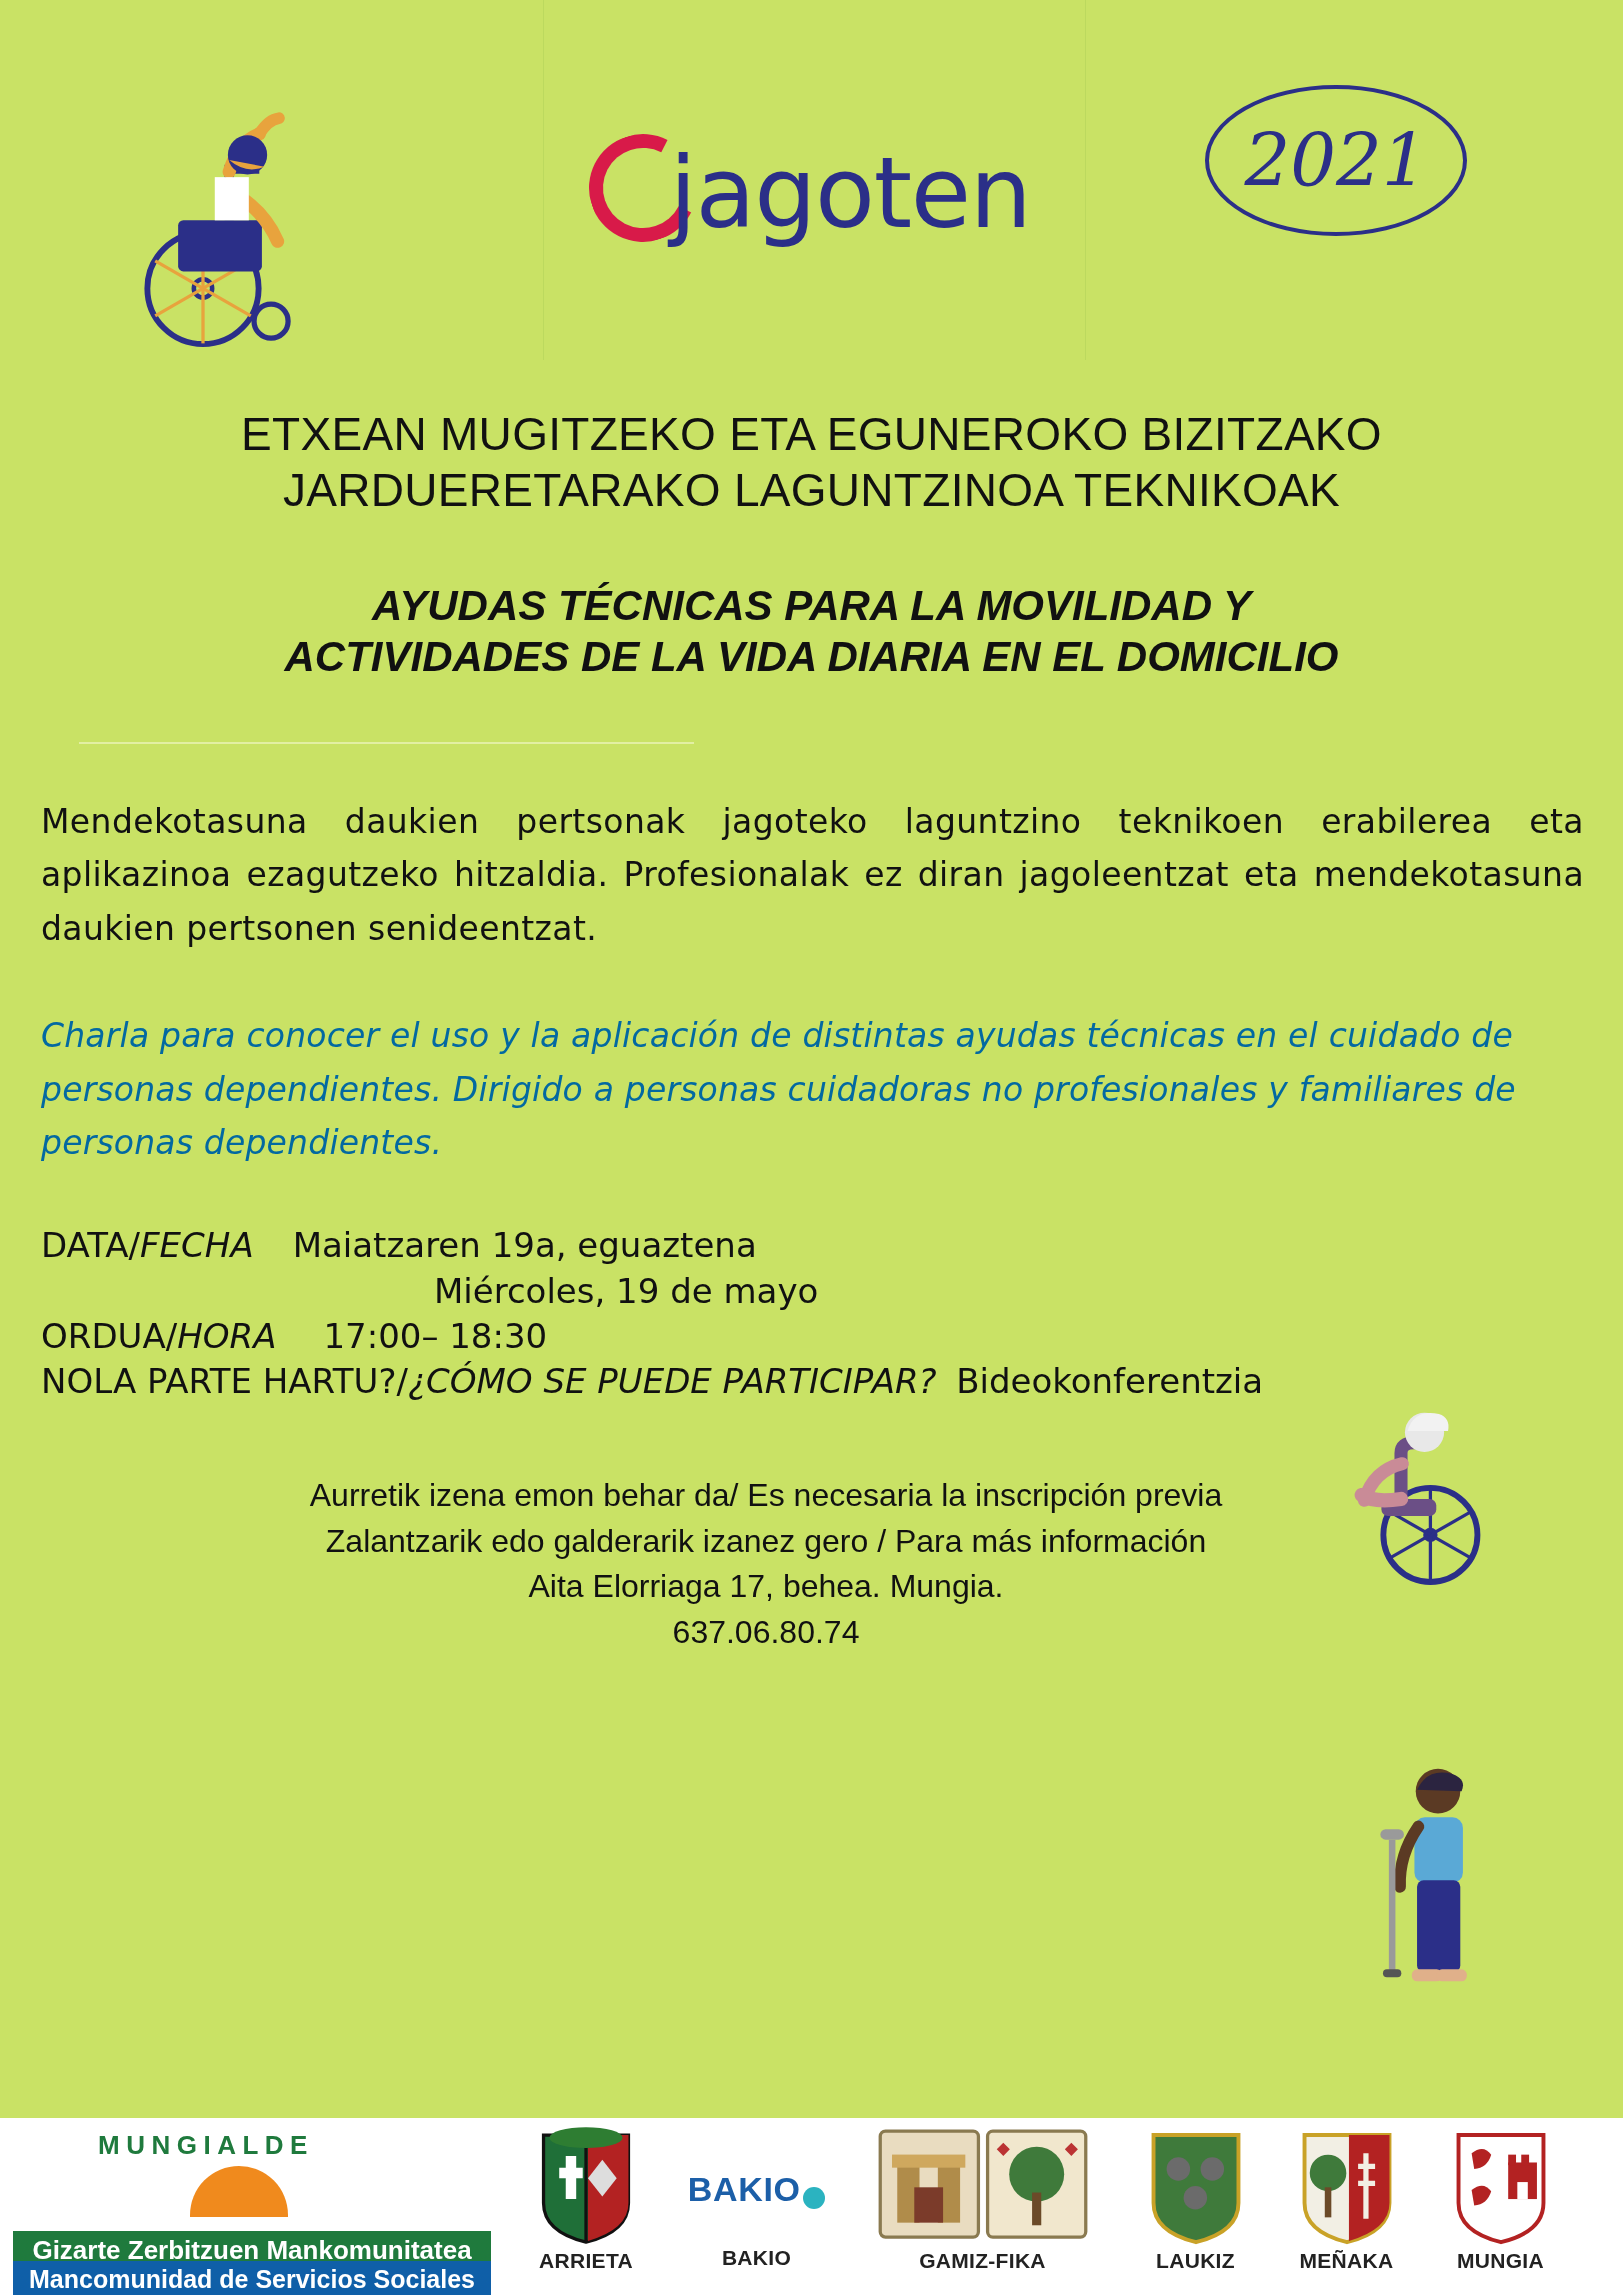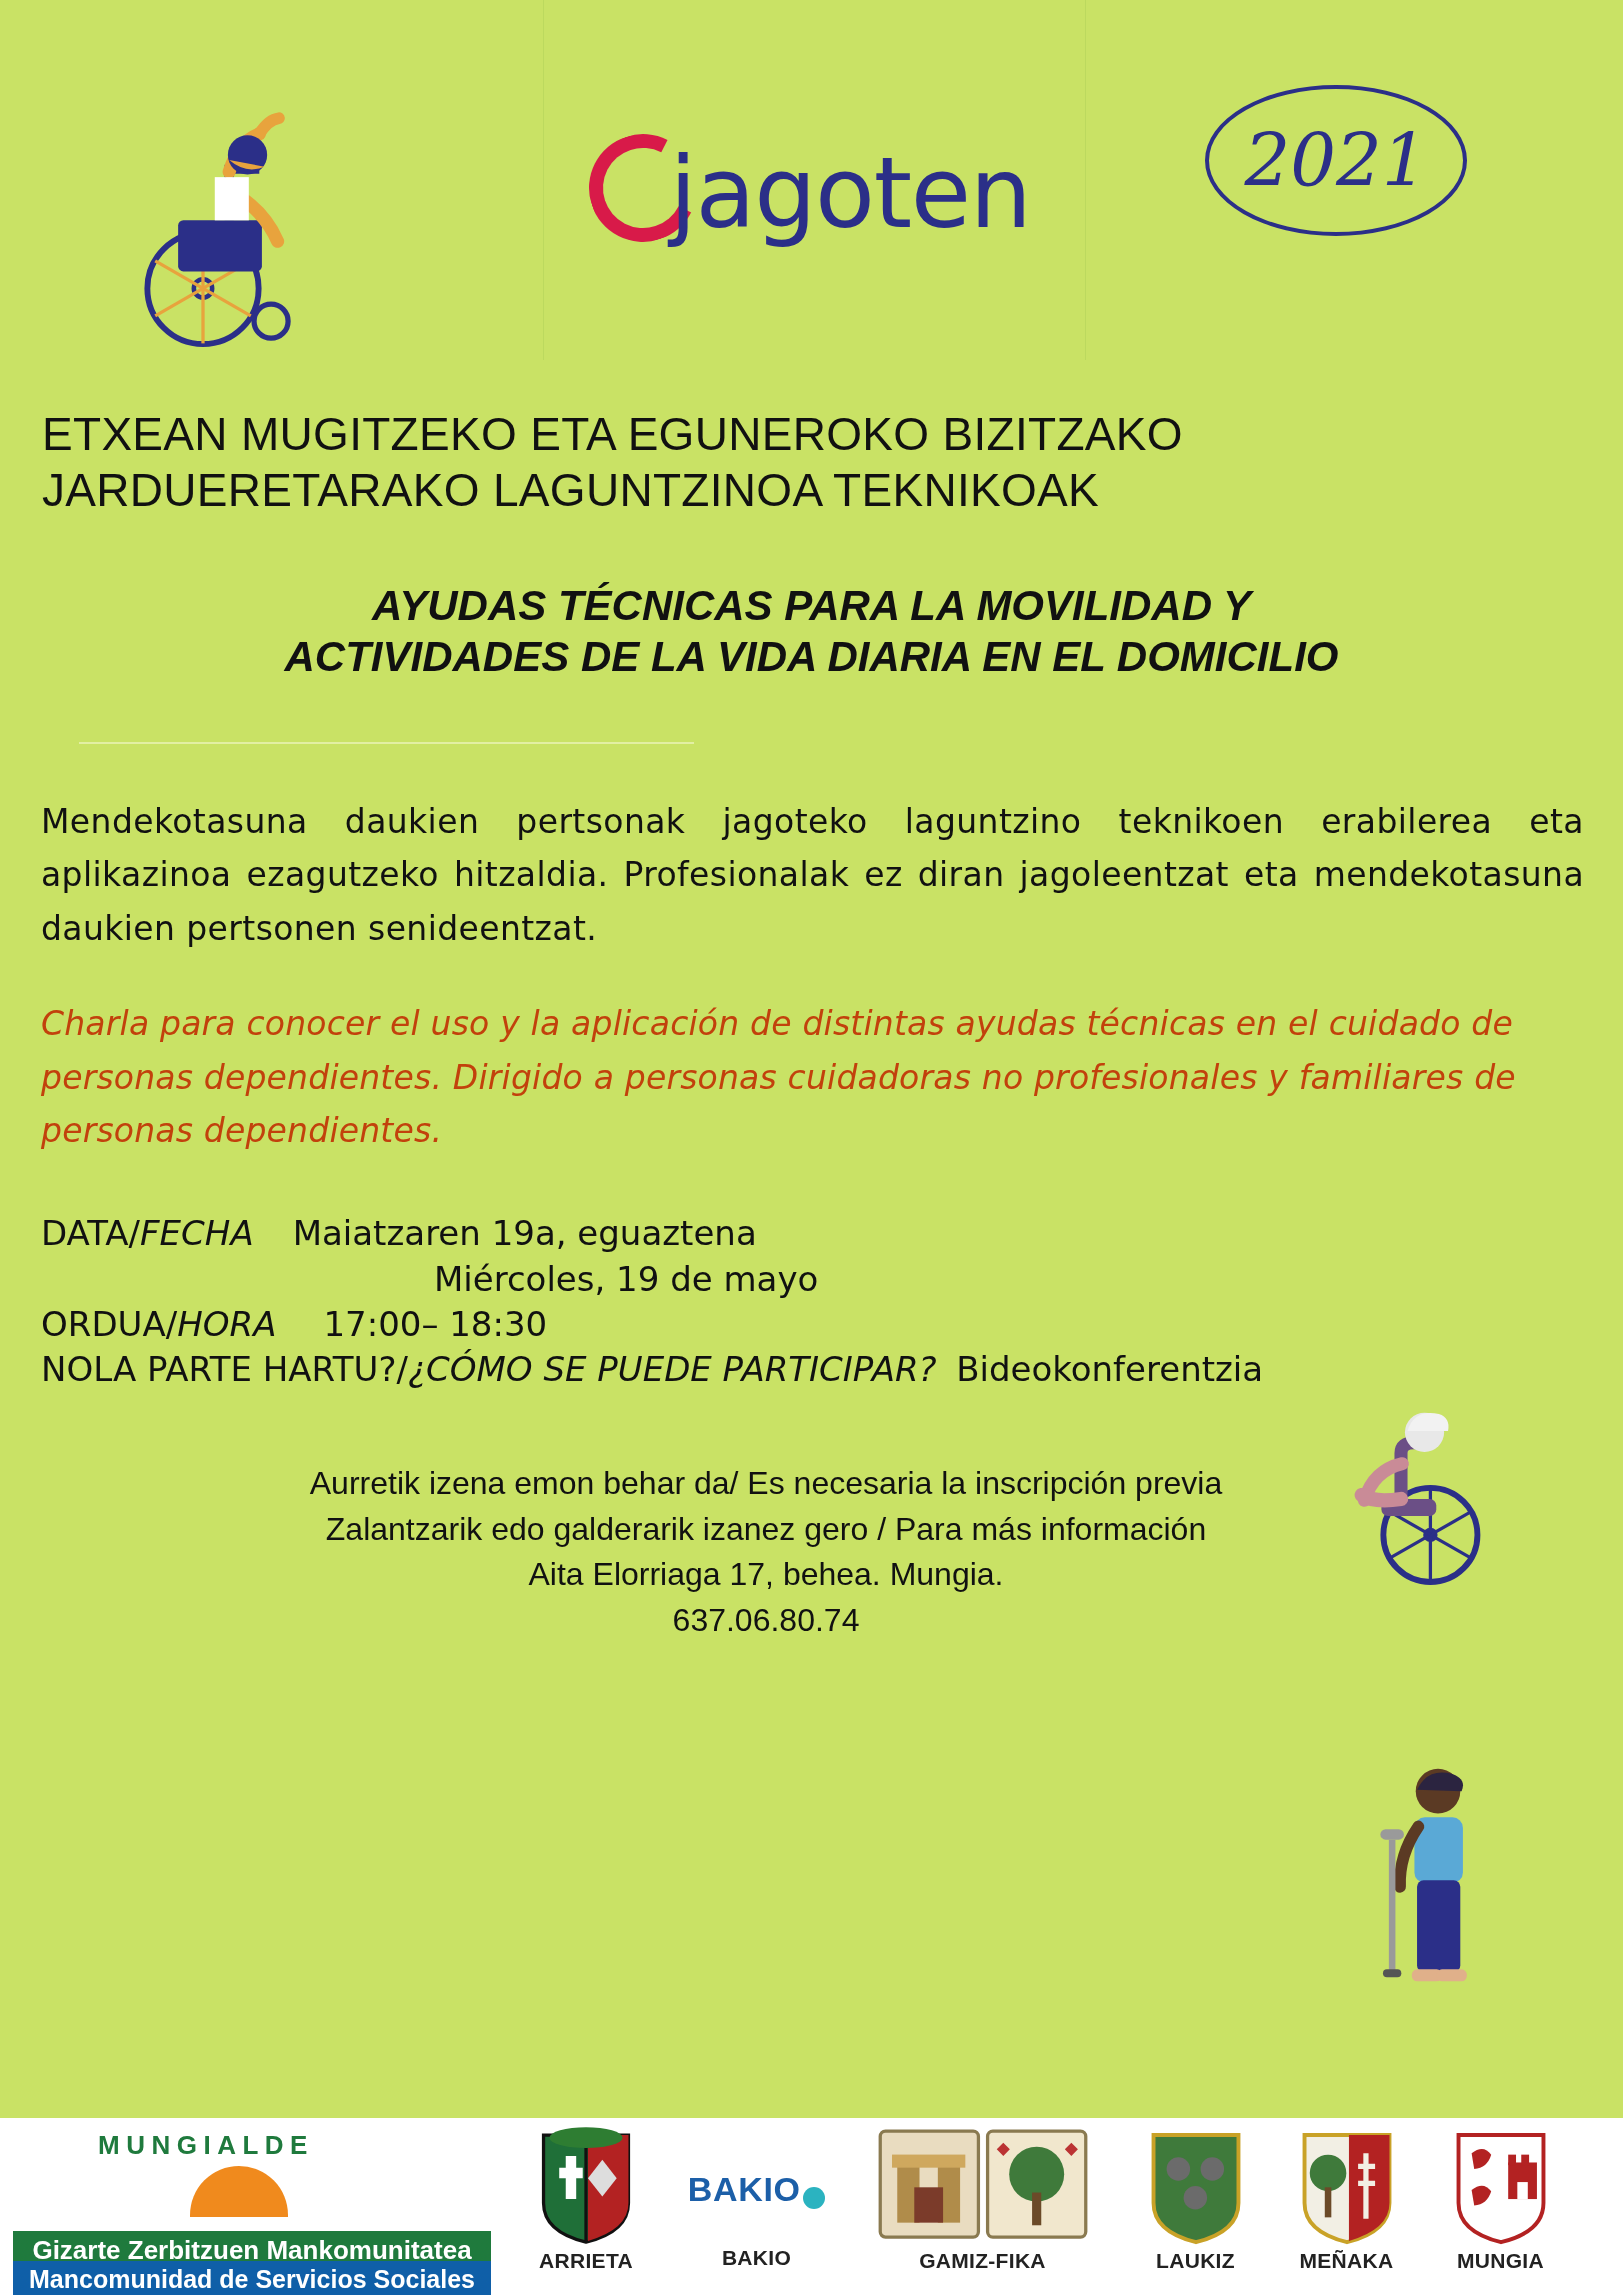--- a/index.html
+++ b/index.html
@@ -83,21 +83,21 @@
     align-items: center;
     justify-content: center;
     font-family: "DejaVu Serif", serif;
     font-style: italic;
     font-size: 72px;
     color: #2b2f88;
   }
 
   
   .title-eu {
-    text-align: left;
+    text-align: center;
     font-size: 46px;
     line-height: 1.22;
     color: #111;
     padding: 0 42px;
     letter-spacing: 0.3px;
   }
   .title-es {
     text-align: center;
     font-size: 42px;
     font-style: italic;
@@ -123,22 +123,22 @@
     line-height: 1.62;
     color: #111;
     text-align: justify;
     letter-spacing: 0.4px;
   }
   .para-es {
     font-family: "DejaVu Sans", sans-serif;
     font-style: italic;
     font-size: 33px;
     line-height: 1.62;
-    color: #c2410c;
-    margin-top: 42px;
+    color: #0369a1;
+    margin-top: 54px;
     letter-spacing: 0.2px;
   }
 
   
   .details {
     margin-top: 54px;
     padding-left: 41px;
     font-family: "DejaVu Sans", sans-serif;
     font-size: 34px;
     color: #111;

